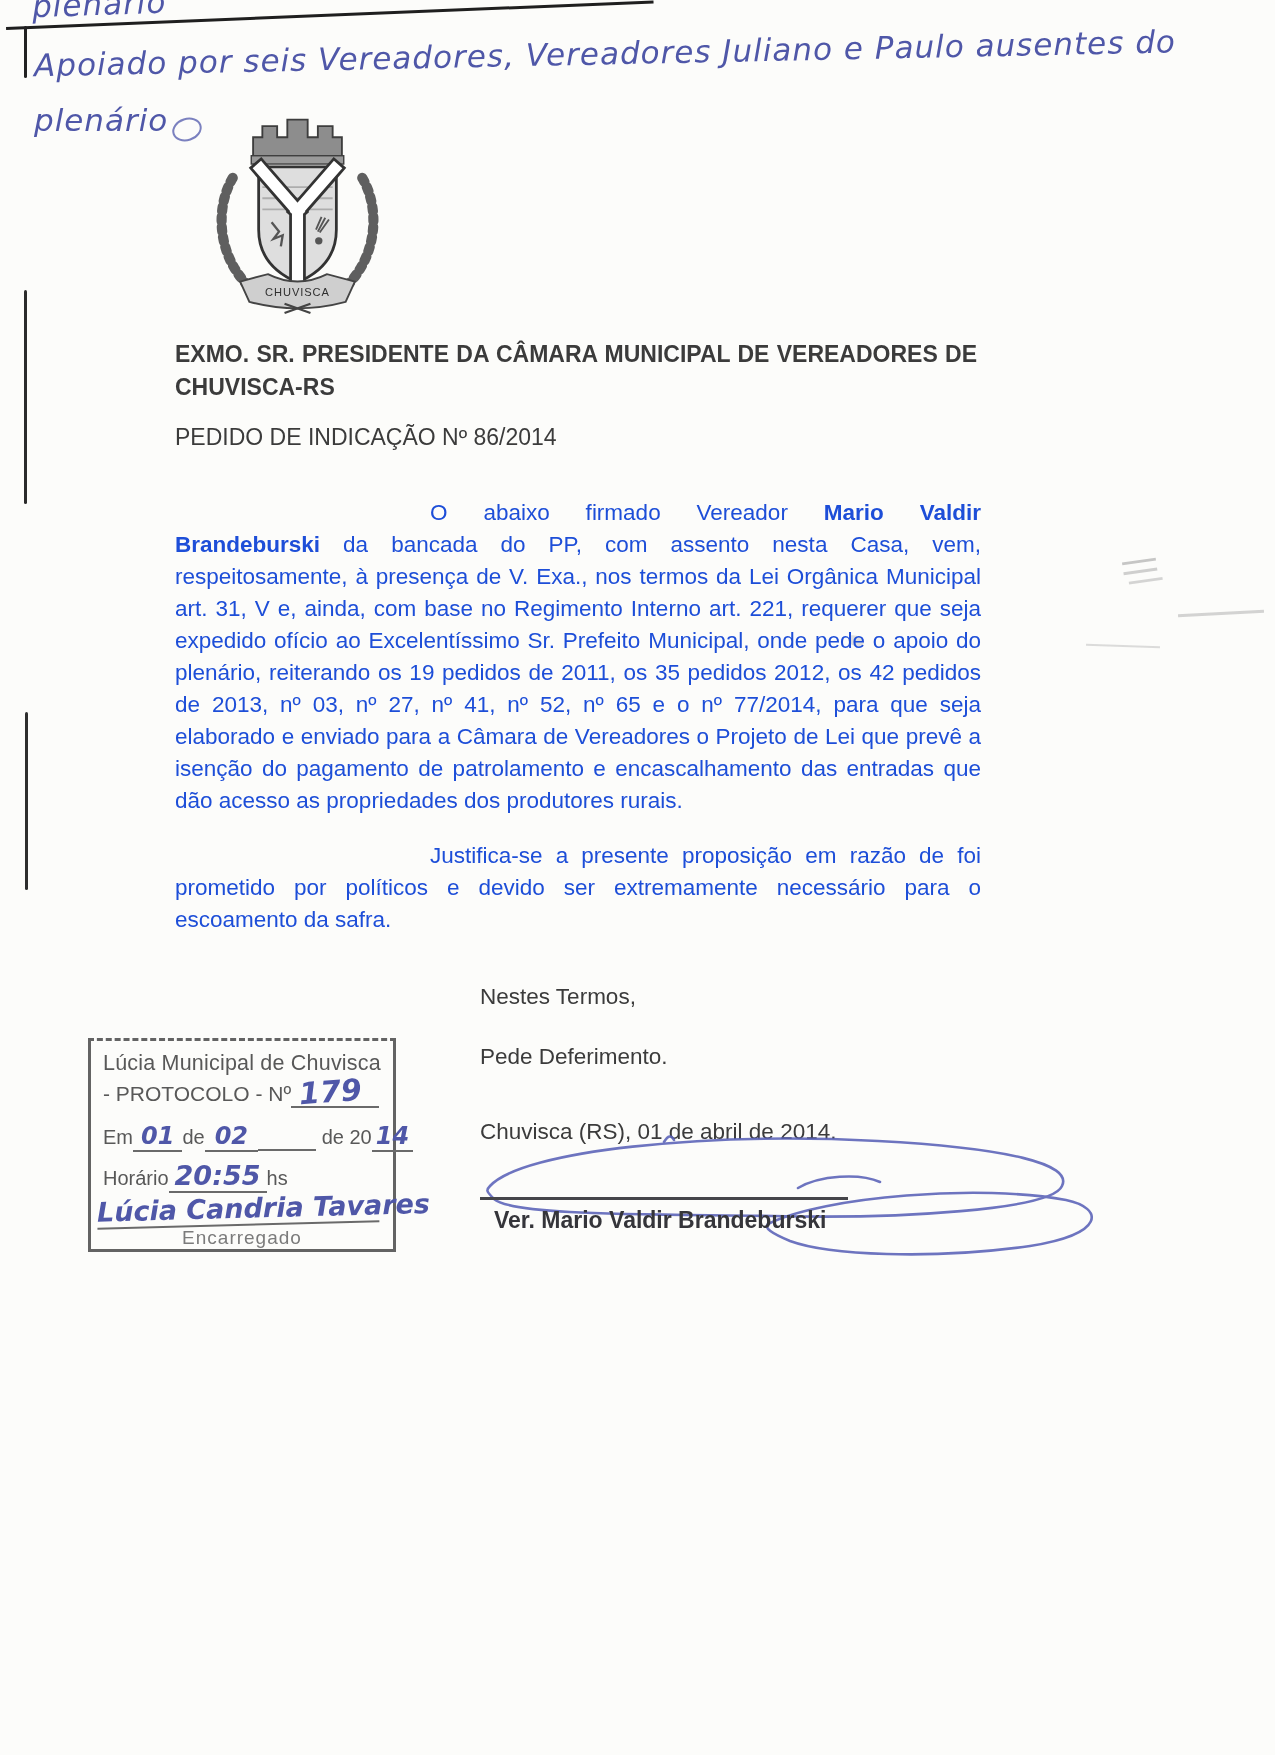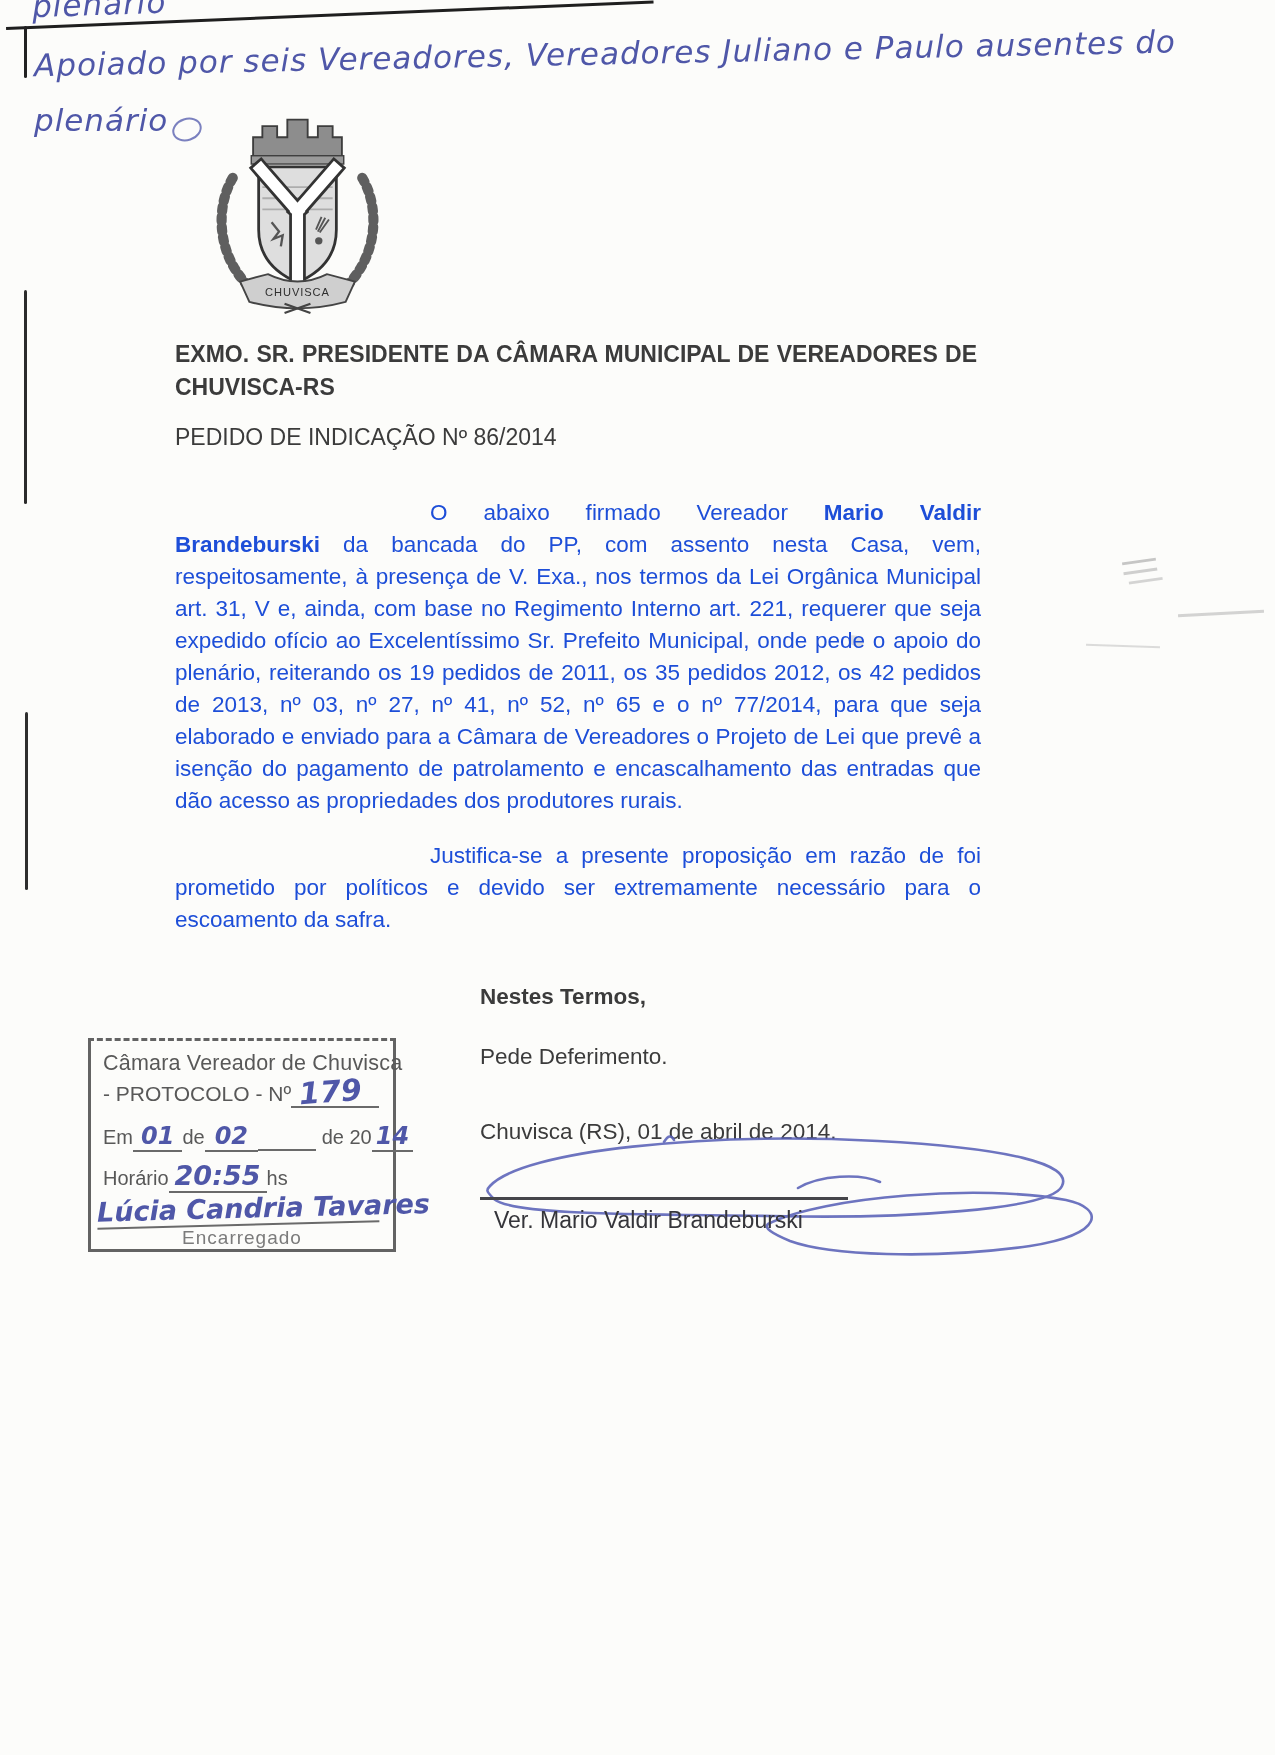--- a/index.html
+++ b/index.html
@@ -41,28 +41,28 @@
   
   .typed { position:absolute; color:#3b3b3b; }
   .addressee { left:175px; top:338px; width:802px; font-weight:bold; font-size:23px; line-height:33px; }
   .addr-justify { text-align:justify; text-align-last:justify; }
   .doc-title { left:175px; top:424px; font-size:23px; }
   .body-p { position:absolute; left:175px; width:806px; font-size:22.5px; line-height:32px;
     text-align:justify; margin:0; color:#1d4ed8; }
   .p1 { top:497px; text-indent:255px; }
   .p2 { top:840px; text-indent:255px; }
   .closing { font-size:22.5px; }
-  .c1 { left:480px; top:984px;font-weight:bold; }
+  .c1 { left:480px; top:984px; }
   .c2 { left:480px; top:1044px; }
   .dateline { left:480px; top:1119px; }
 
   
   .sig-svg { position:absolute; left:468px; top:1128px; }
   .sig-line { position:absolute; left:480px; top:1197px; width:368px; border-top:3px solid #45454a; }
-  .sig-name { left:494px; top:1207px; font-size:23px; font-weight:normal; color:#35353a; }
+  .sig-name { left:494px; top:1207px; font-size:23px; font-weight:bold; color:#35353a; }
 
   
   .stamp {
     position:absolute; left:88px; top:1038px; width:308px; height:214px;
     border:3px solid #636363; border-top-style:dashed; box-sizing:border-box;
     color:#585858; font-size:21px; padding:8px 10px 0 12px;
   }
   .stamp .row { position:relative; white-space:nowrap; }
   .st-org { font-size:21.5px; letter-spacing:.2px; margin-top:2px; }
   .st-proto { margin-top:6px; }
@@ -141,21 +141,21 @@
     <g fill="none" stroke="#5a62b8" stroke-width="2.6" opacity="0.88" stroke-linecap="round">
       <path d="M22,58 C55,22 240,4 410,13 C540,20 605,36 594,58 C584,82 430,91 305,88 C185,86 45,88 26,71 C18,63 18,62 22,58"></path>
       <path d="M300,96 C355,68 515,56 598,72 C636,80 638,106 562,118 C462,132 360,127 322,113 C303,105 296,100 300,96"></path>
       <path d="M330,60 C352,47 392,45 412,54 M196,14 q6,-10 10,-2"></path>
     </g>
   </svg>
   <div class="sig-line"></div>
   <div class="typed sig-name">Ver. Mario Valdir Brandeburski</div>
 
   <div class="stamp">
-    <div class="row st-org">Câmara Vereador de Chuvisca</div>
+    <div class="row st-org">Lúcia Municipal de Chuvisca</div>
     <div class="row st-proto">
       <span>- PROTOCOLO - Nº</span><span class="st-underline" style="width:88px;">&nbsp;</span>
       <span class="hand-val st-proto-val">179</span>
     </div>
     <div class="row st-row3">
       <span>Em</span><span class="st-underline hand-val st-day">01</span><span>de</span><span class="st-underline hand-val st-month">02</span><span class="st-underline" style="width:58px;">&nbsp;</span>
       <span>de 20</span><span class="st-underline hand-val st-year">14</span>
     </div>
     <div class="row st-row4">
       <span>Horário</span><span class="st-underline hand-val st-time">20:55</span><span>hs</span>

